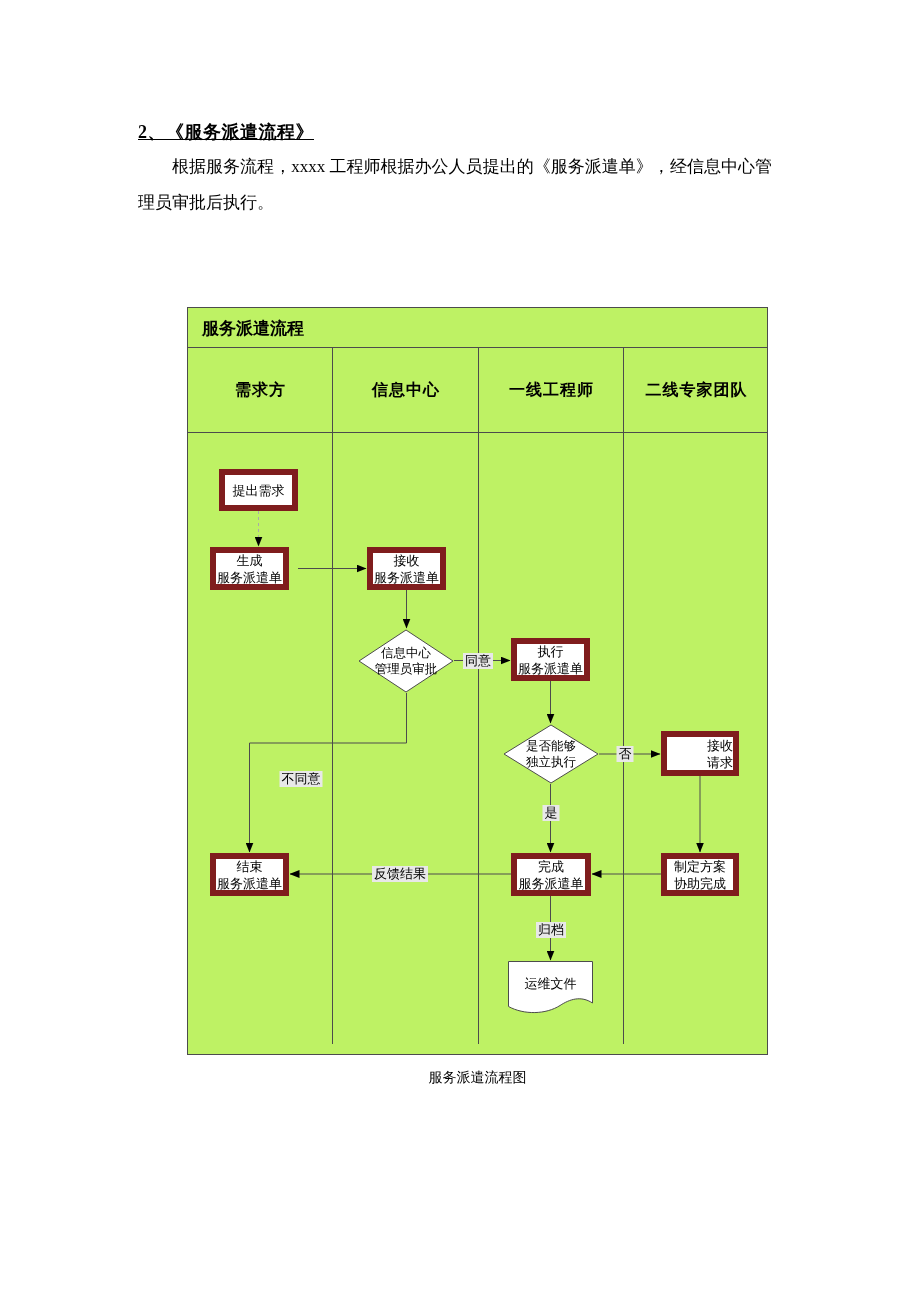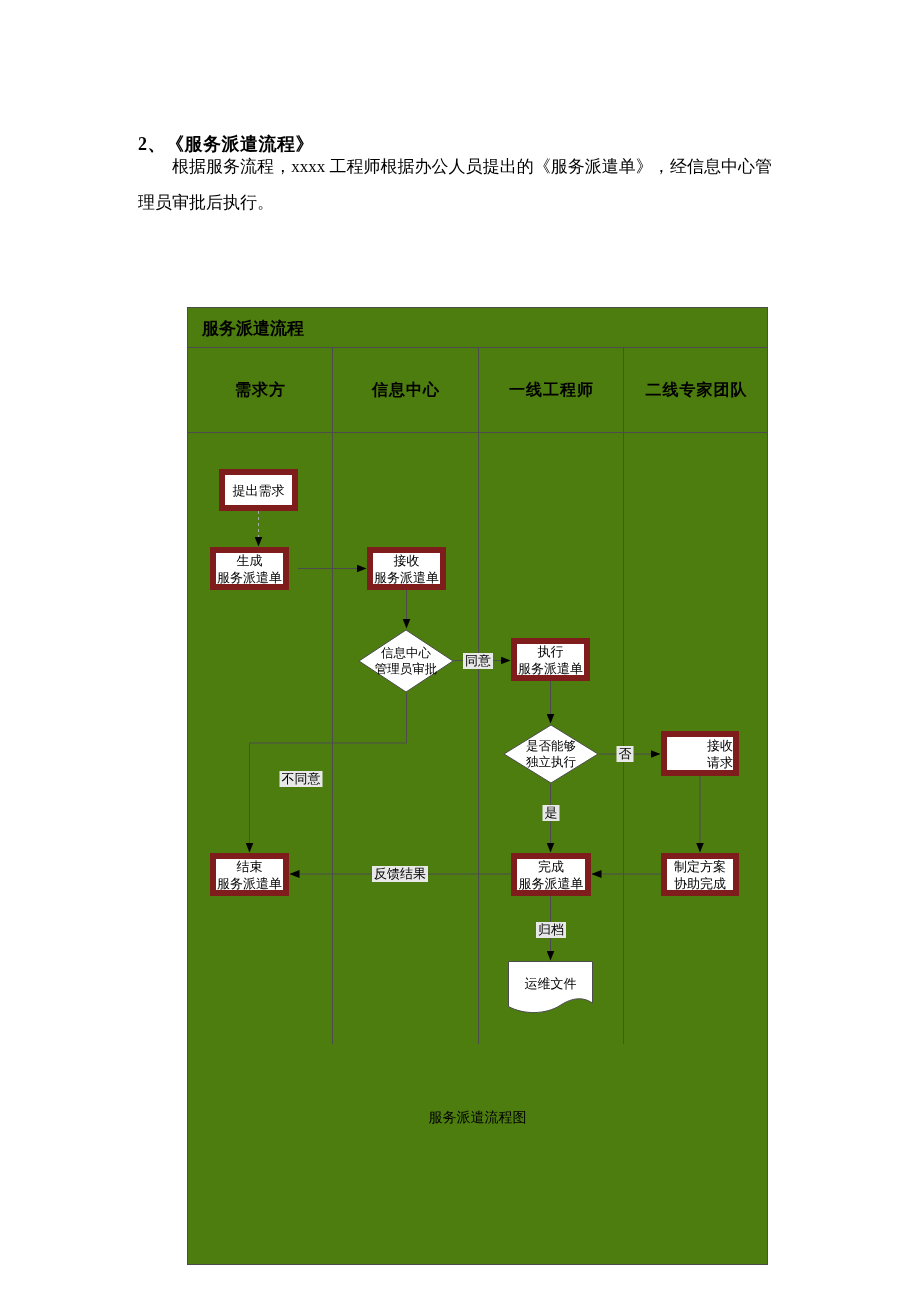--- a/index.html
+++ b/index.html
@@ -7,40 +7,40 @@
     width: 920px; height: 1302px;
     background: #ffffff;
     position: relative;
     font-family: "Liberation Serif", "DejaVu Serif", serif;
     color: #000;
     overflow: hidden;
   }
 
   
   .doc-heading {
-    position: absolute; left: 138px; top: 132px;
-    font-size: 18px; font-weight: bold; letter-spacing: 0.5px;
+    position: absolute; left: 138px; top: 120px;
+    font-size: 18px; font-weight: bold; letter-spacing: 0.5px; text-decoration: underline;
   }
   .doc-body {
     position: absolute; left: 138px; top: 149px; width: 634px;
     font-size: 17px; line-height: 36px;
     text-align: justify;
   }
   .doc-body p { margin: 0; text-indent: 2em; }
 
   .figure-caption {
     position: absolute; left: 187px; top: 1069px; width: 581px;
-    text-align: center; font-size: 14px; margin-top: 40px;
+    text-align: center; font-size: 14px;
   }
 
   
   .chart {
     position: absolute; left: 187px; top: 307px;
-    width: 581px; height: 958px;
-    background: #4d7c0f;
+    width: 581px; height: 748px;
+    background: #bef264;
     border: 1px solid #4c4c4c;
     box-sizing: border-box;
     text-decoration: underline;
   }
   .chart-title {
     position: absolute; left: 0; top: 0; right: 0; height: 40px;
     line-height: 41px; padding-left: 14px;
     font-size: 17px; font-weight: bold;
   }
   .lane-header {

